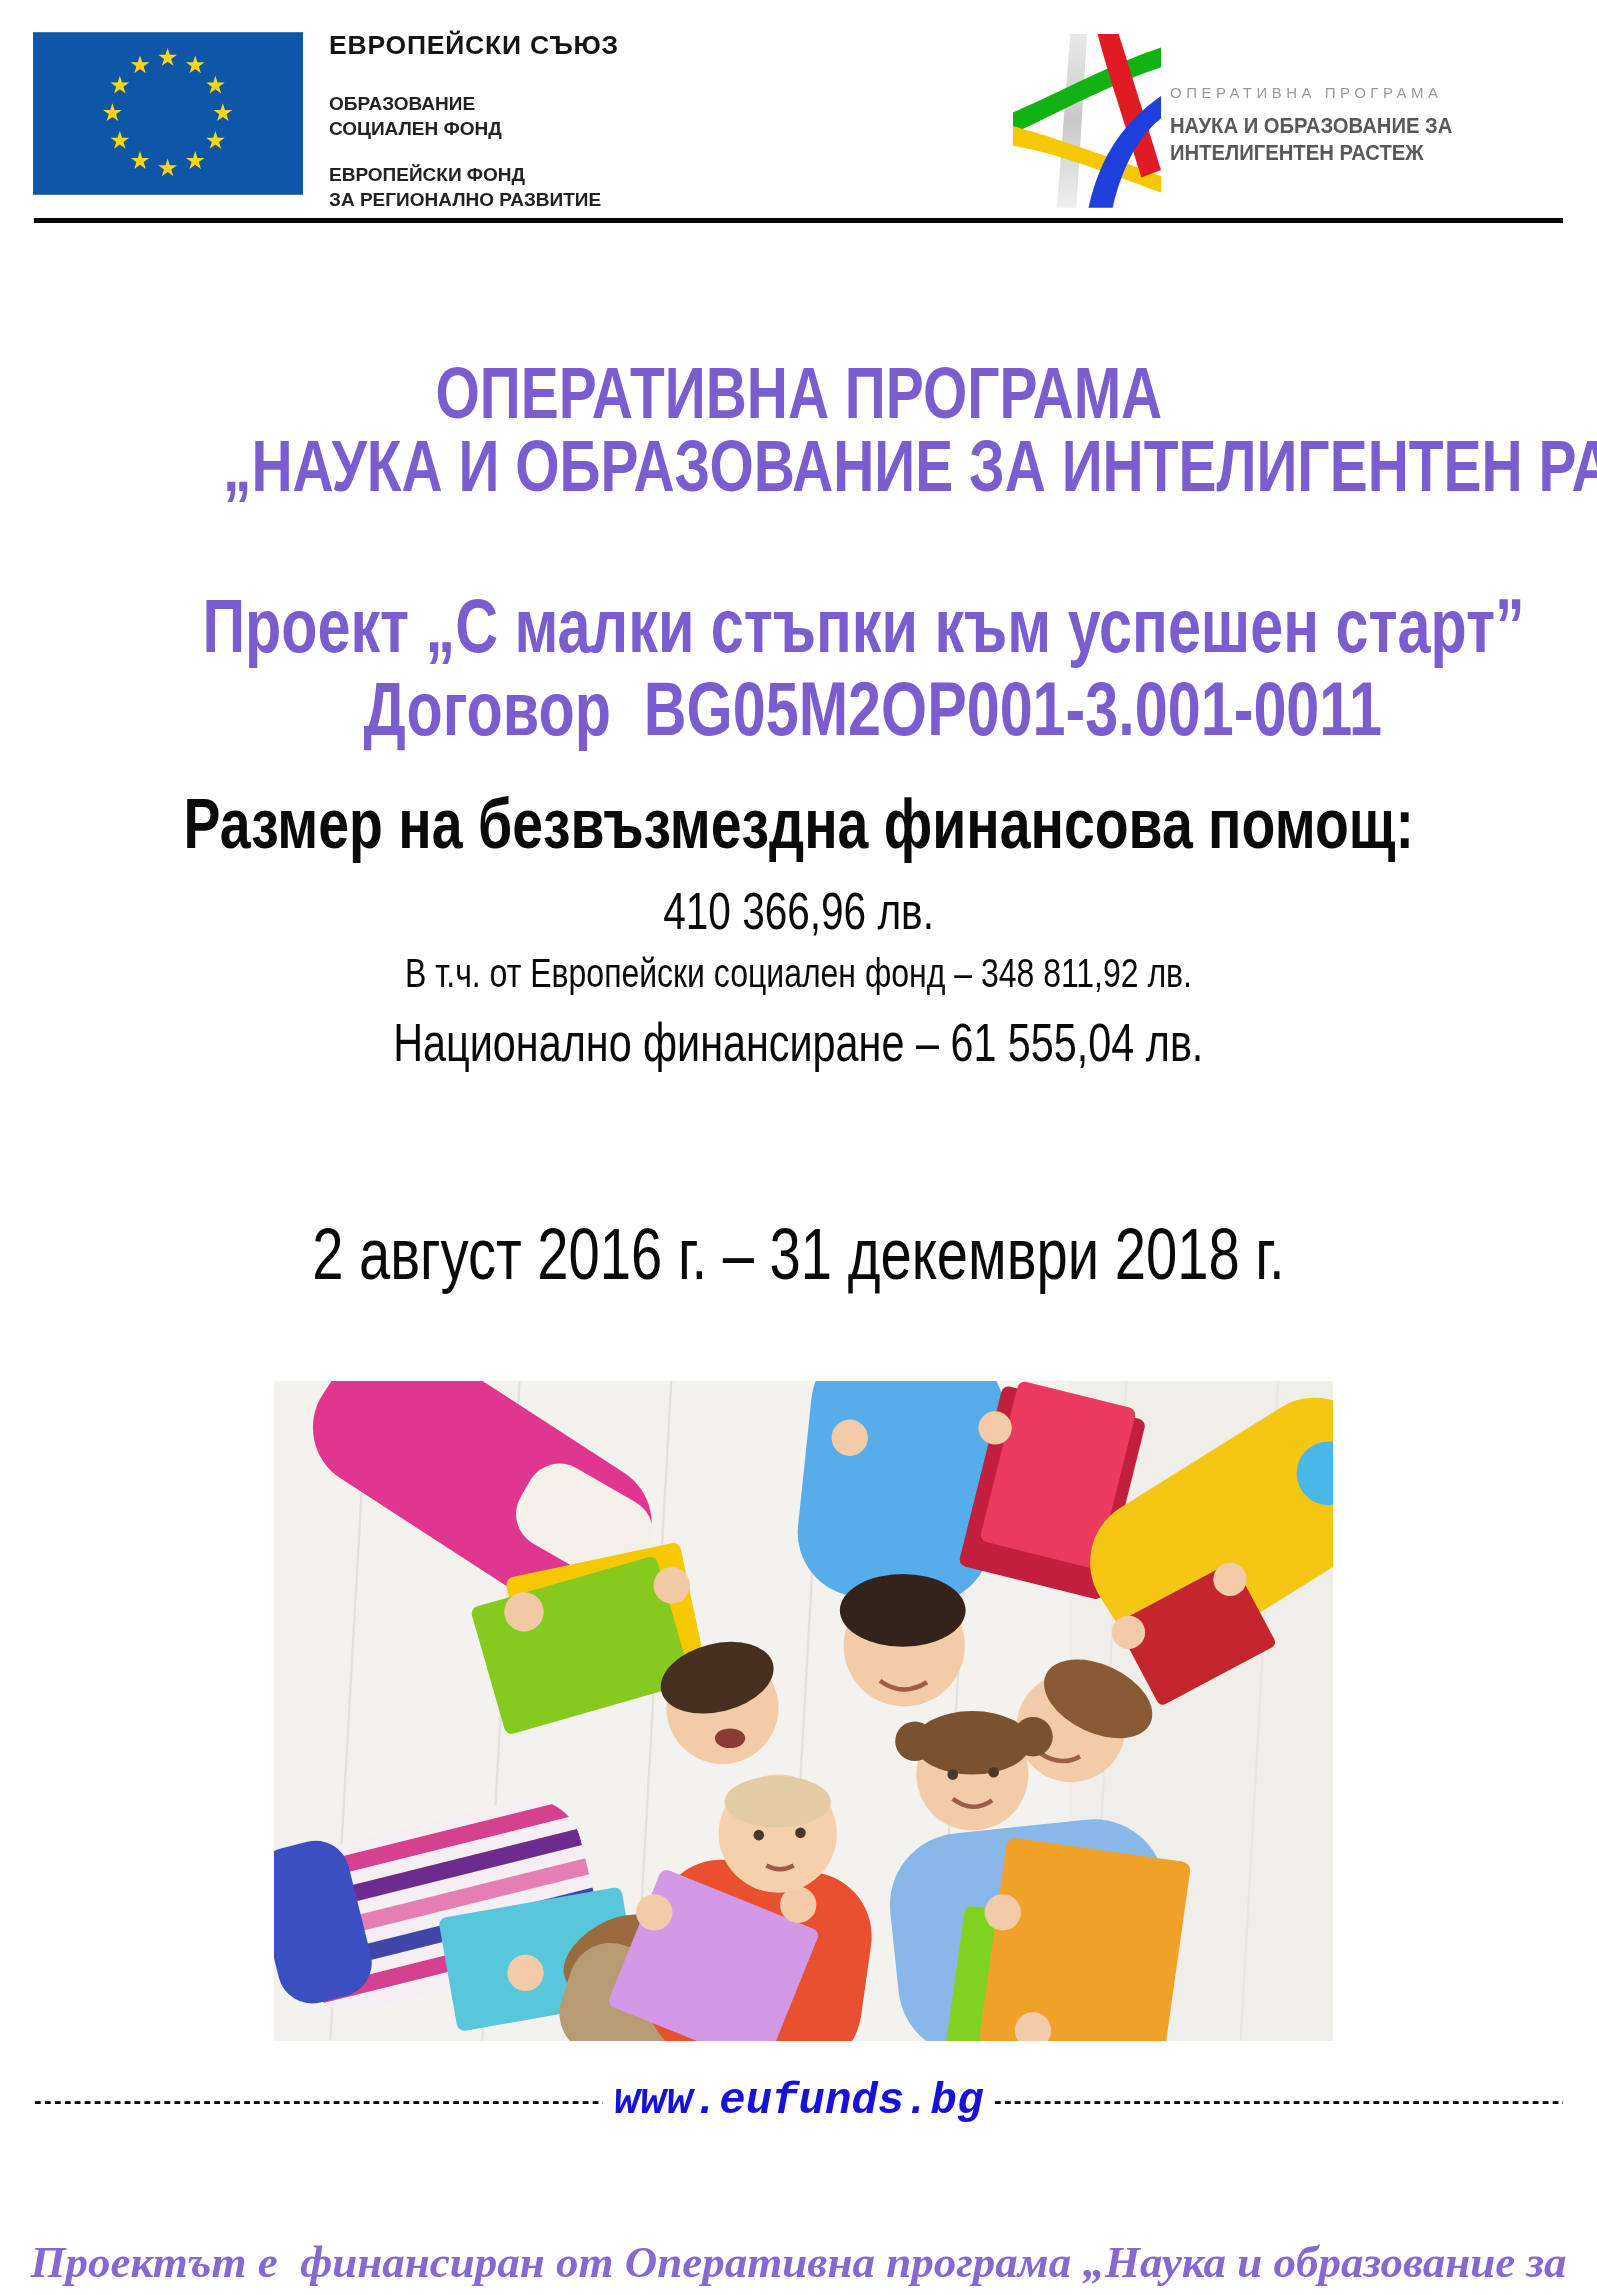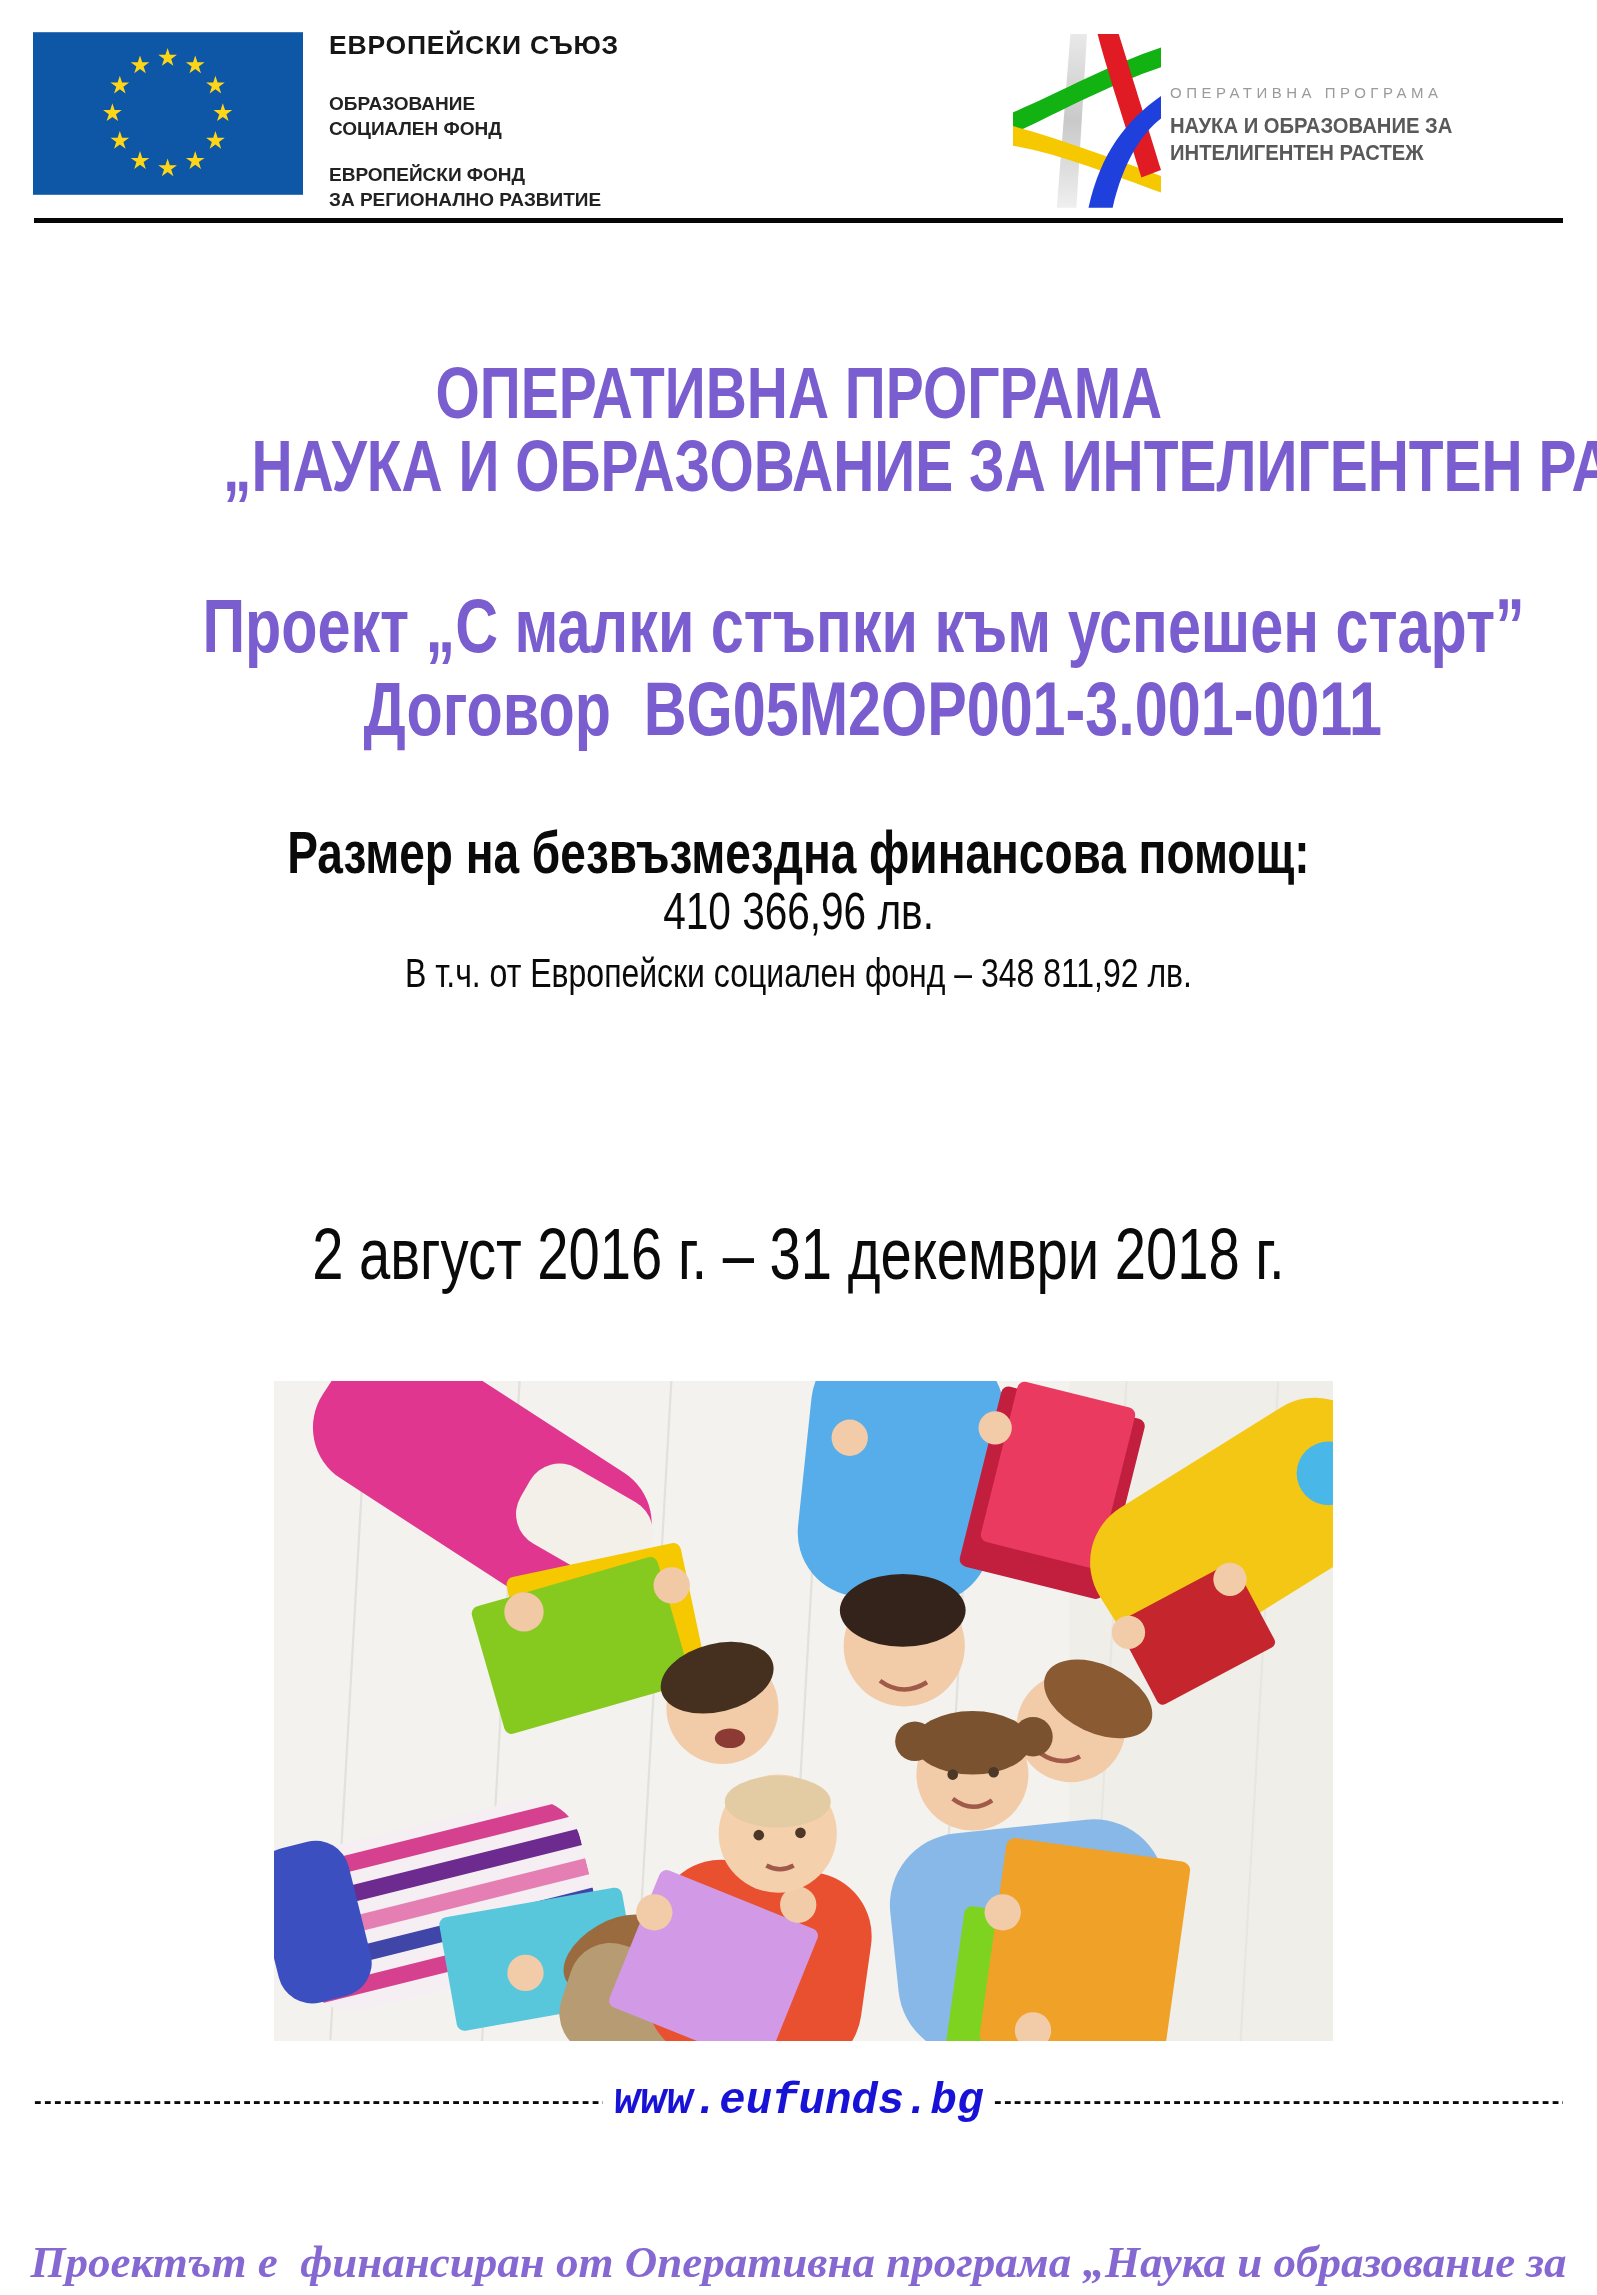--- a/index.html
+++ b/index.html
@@ -21,21 +21,21 @@
   .rule{position:absolute; left:34px; right:34px; top:218px; height:5.3px; background:#060606;}
   
   .cline{position:absolute; left:0; width:100%; text-align:center; line-height:1; white-space:nowrap;}
   .cond{display:inline-block; transform:scaleX(.78); transform-origin:50% 50%; white-space:pre;}
   .purple{color:var(--purple,#7a5ecf);}
   .b{font-weight:bold;}
   .t-op1{top:356px; font-size:73px;}
   .t-op2{top:429px; font-size:73px;}
   .t-proj{top:588px; font-size:76px;margin-left:16px;}
   .t-contract{top:671px; font-size:76px; text-indent:83px;}
-  .t-grant-h{top:824px; font-size:59px;}
+  .t-grant-h{top:788px; font-size:71px;}
   .t-amount{top:885px; font-size:52px;}
   .t-esf{top:953px; font-size:41px;}
   .t-nat{top:1016px; font-size:53px;}
   .t-period-h{top:1130px; font-size:76px;}
   .t-dates{top:1218px; font-size:72px;}
   
   .photo{position:absolute; left:274px; top:1381px; width:1059px; height:660px; overflow:hidden;}
   .photo svg{display:block; width:100%; height:100%;}
   
   .eflink-row{
@@ -138,20 +138,21 @@
 
   <div class="cline t-op1"><span class="cond b purple">ОПЕРАТИВНА ПРОГРАМА</span></div>
   <div class="cline t-op2"><span class="cond b purple">„НАУКА И ОБРАЗОВАНИЕ ЗА ИНТЕЛИГЕНТЕН РАСТЕЖ“</span></div>
 
   <div class="cline t-proj"><span class="cond b purple">Проект „С малки стъпки към успешен старт”</span></div>
   <div class="cline t-contract"><span class="cond b purple">Договор  BG05M2OP001-3.001-0011</span></div>
 
   <div class="cline t-grant-h"><span class="cond b">Размер на безвъзмездна финансова помощ:</span></div>
   <div class="cline t-amount"><span class="cond">410 366,96 лв.</span></div>
   <div class="cline t-esf"><span class="cond">В т.ч. от Европейски социален фонд – 348 811,92 лв.</span></div>
+  <div class="cline t-nat"><span class="cond">Национално финансиране – 61 555,04 лв.</span></div>
 
   <div class="cline t-dates"><span class="cond">2 август 2016 г. – 31 декември 2018 г.</span></div>
 
   <div class="photo">
     <svg viewBox="0 0 1398 872" preserveAspectRatio="none" aria-hidden="true">
       <defs>
         <clipPath id="k5c">
             <rect x="20" y="580" width="400" height="220" rx="70"></rect>
           </clipPath>
       </defs>

